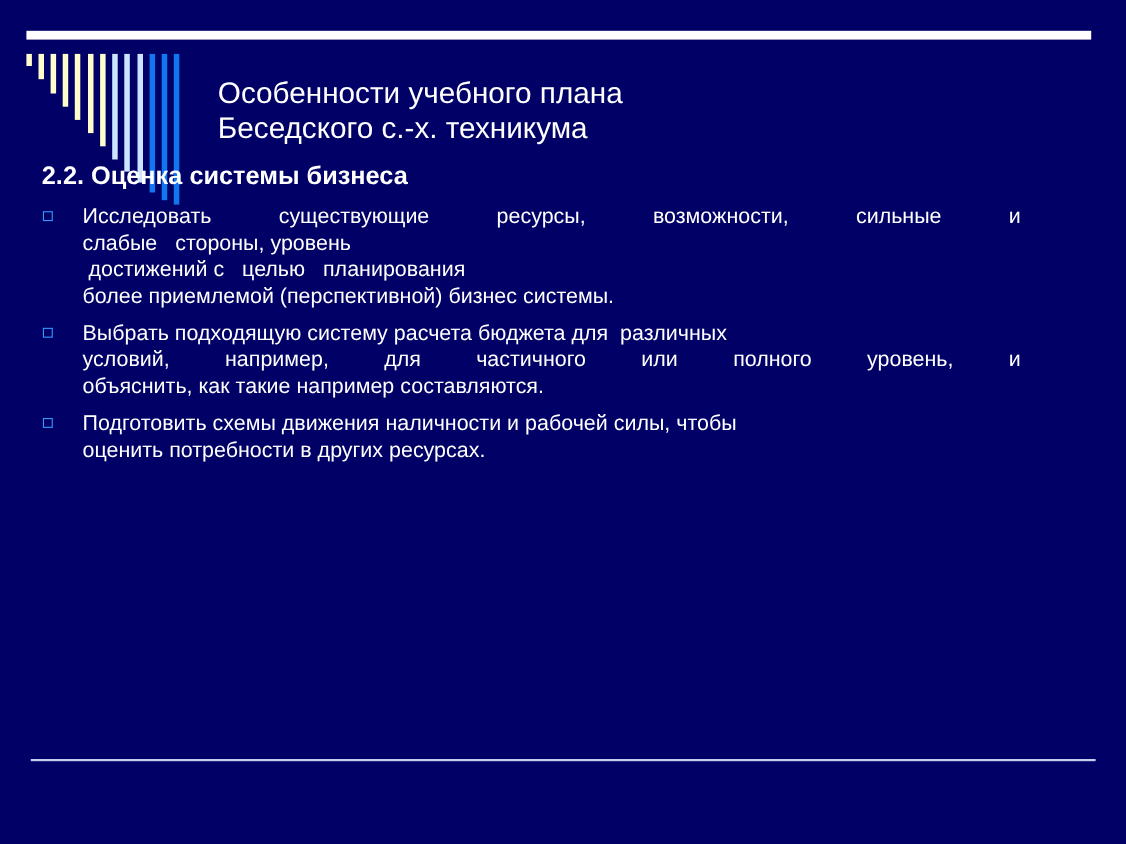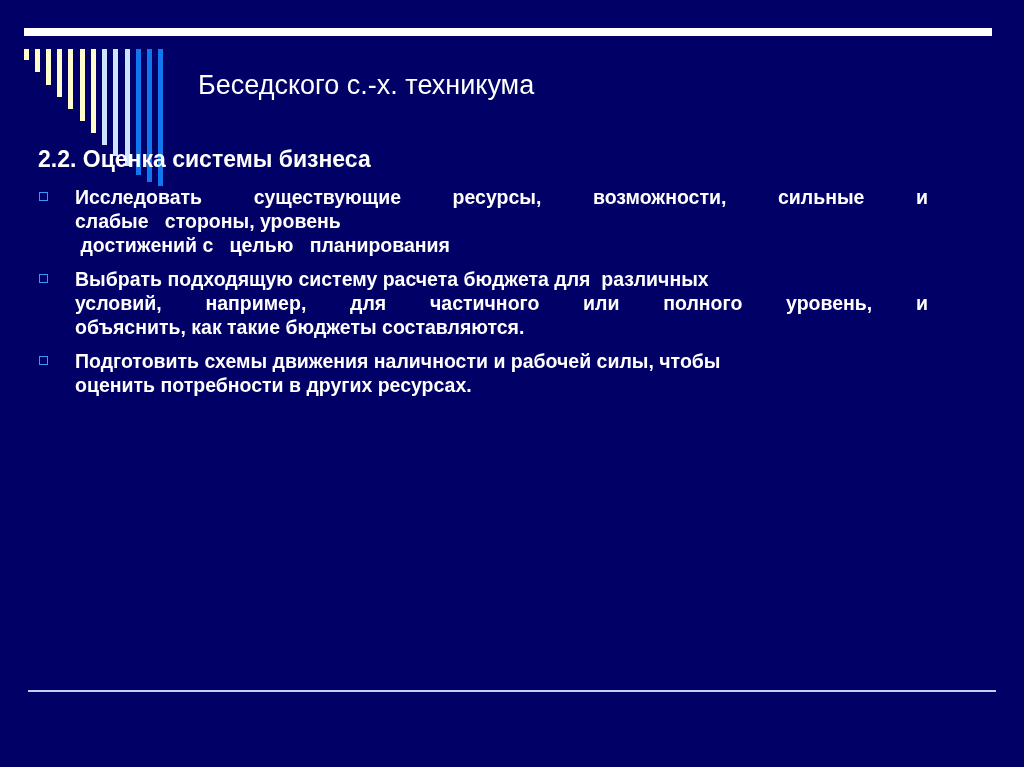--- a/index.html
+++ b/index.html
@@ -67,21 +67,21 @@
       padding: 0;
       list-style: none;
       z-index: 2;
     }
     .bullet {
       position: relative;
       padding-left: 37px;
       margin-bottom: 10px;
       font-size: 19.5px;
       line-height: 24px;
-      font-weight: bold;
+      font-weight: normal;
       text-align: justify;
     }
     .bullet-icon {
       position: absolute;
       left: 1px;
       top: 7px;
       width: 9px;
       height: 9px;
       border: 1.5px solid #3399ff;
       box-sizing: border-box;
@@ -107,37 +107,39 @@
     <div class="bar" style="left: 91px; top: 49px; height: 84px; background: rgb(255, 252, 204);"></div>
     <div class="bar" style="left: 102px; top: 49px; height: 96px; background: rgb(204, 228, 255);"></div>
     <div class="bar" style="left: 113px; top: 49px; height: 107px; background: rgb(204, 228, 255);"></div>
     <div class="bar" style="left: 125px; top: 49px; height: 117px; background: rgb(204, 228, 255);"></div>
     <div class="bar" style="left: 136px; top: 49px; height: 126px; background: rgb(17, 119, 238);"></div>
     <div class="bar" style="left: 147px; top: 49px; height: 133px; background: rgb(17, 119, 238);"></div>
     <div class="bar" style="left: 158px; top: 49px; height: 137px; background: rgb(17, 119, 238);"></div>
   </div>
 
 <h1 class="title">
+  <span>Особенности учебного плана</span>
   <span>Беседского с.-х. техникума</span>
 </h1>
 
 <h2 class="subtitle">2.2. Оценка системы бизнеса</h2>
 
 <ul class="bullets">
   <li class="bullet">
     <span class="bullet-icon" style="border-color: rgb(51, 153, 255);"></span>
     <span class="line justify">Исследовать существующие  ресурсы,  возможности,  сильные  и</span>
     <span class="line">слабые   стороны, уровень</span>
     <span class="line"> достижений с   целью   планирования</span>
+    <span class="line">более приемлемой (перспективной) бизнес системы.</span>
   </li>
   <li class="bullet">
     <span class="bullet-icon" style="border-color: rgb(51, 153, 255);"></span>
     <span class="line">Выбрать подходящую систему расчета бюджета для  различных</span>
     <span class="line justify">условий,   например,   для   частичного   или   полного   уровень,   и</span>
-    <span class="line">объяснить, как такие бюджеты составляются.</span>
+    <span class="line">объяснить, как такие например составляются.</span>
   </li>
   <li class="bullet">
     <span class="bullet-icon" style="border-color: rgb(51, 153, 255);"></span>
     <span class="line">Подготовить схемы движения наличности и рабочей силы, чтобы</span>
     <span class="line">оценить потребности в других ресурсах.</span>
   </li>
 </ul>
 
 <div class="bottom-rule" style="background: rgb(200, 204, 240);"></div>
 

